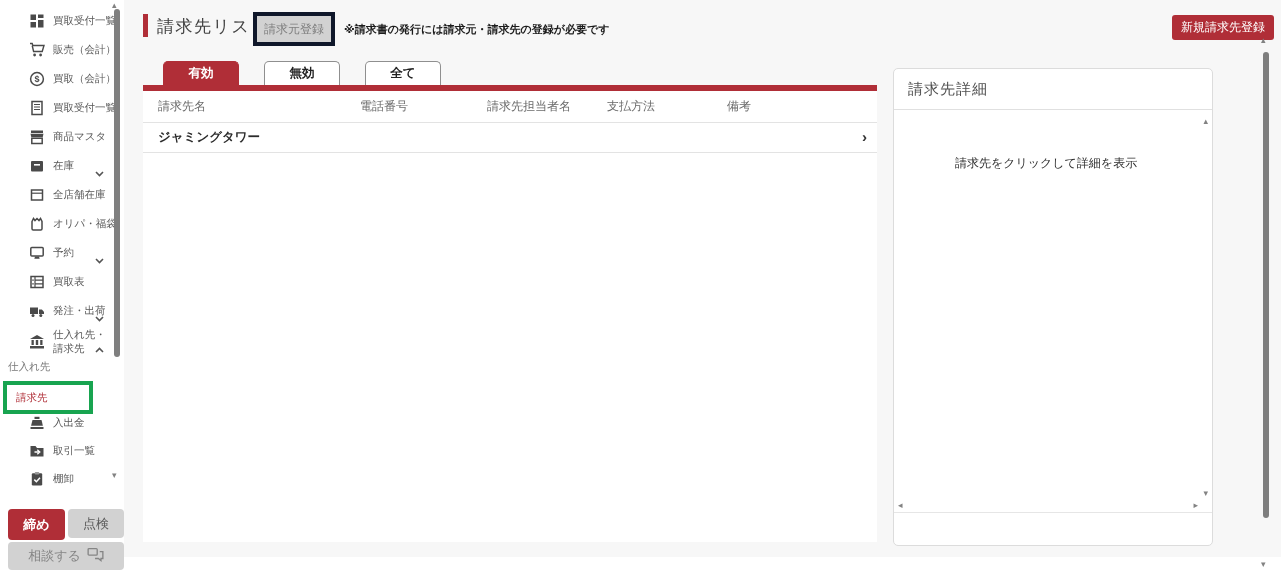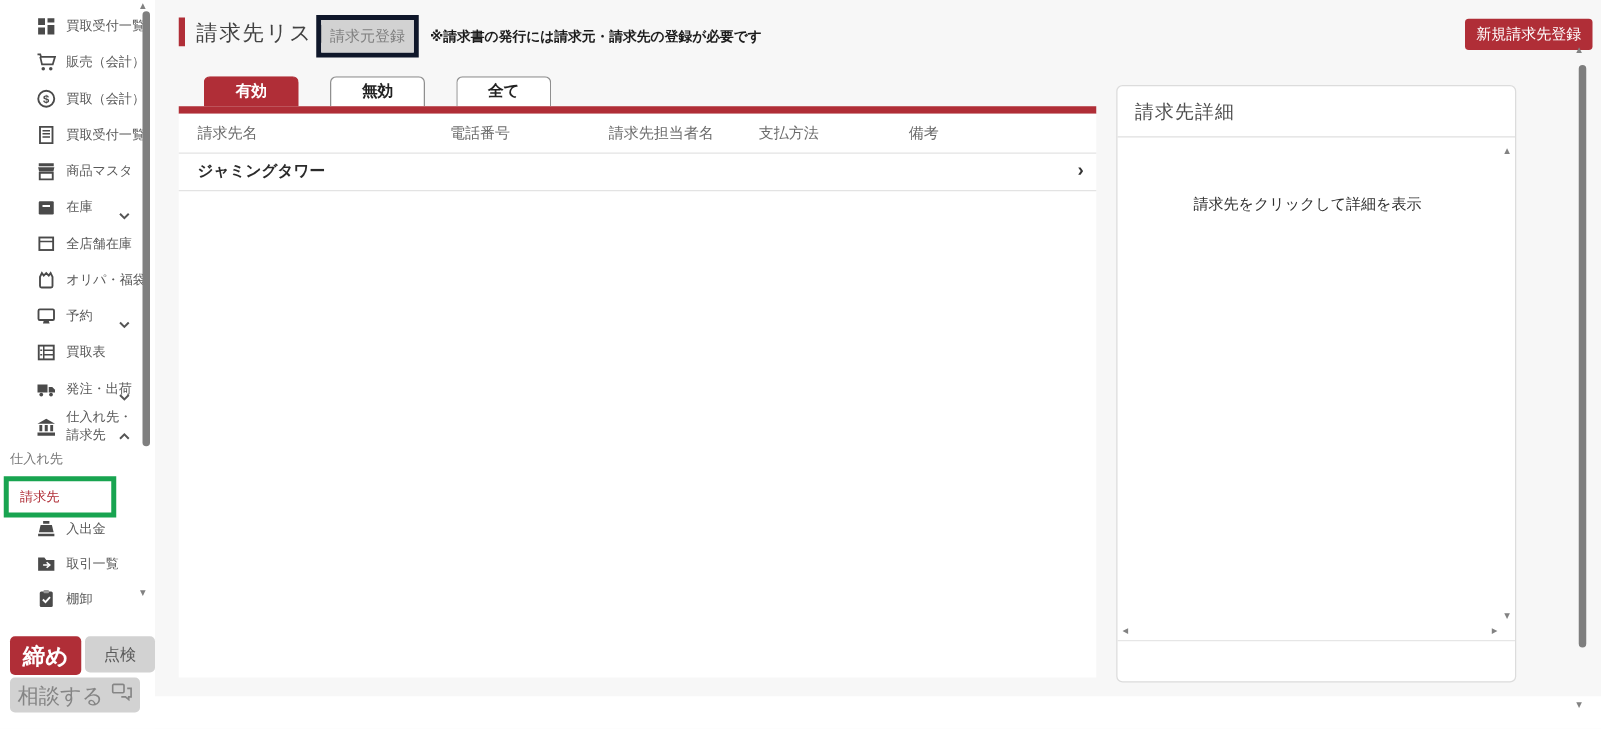--- a/index.html
+++ b/index.html
@@ -18,25 +18,25 @@
   .side-item .ic svg{display:block;width:16px;height:16px;}
   .side-item .lb{margin-left:8px;font-size:10.5px;color:#595959;white-space:nowrap;}
   .side-item .lb.wrap{white-space:normal;width:64px;line-height:1.3;}
   .side-item .chev{position:absolute;right:8px;top:50%;margin-top:-3px;}
   .sub-label{position:absolute;left:8px;font-size:10.5px;color:#7a7a7a;cursor:pointer;}
   .green-box-side{position:absolute;left:3px;top:381px;width:82px;height:25px;border:4px solid #18a450;background:#fff;display:flex;align-items:center;}
   .green-box-side .lb{font-size:10.5px;color:#b02e37;margin-left:9px;}
   .side-scroll-thumb{position:absolute;left:114px;top:9px;width:6px;height:348px;background:#7f7f7f;border-radius:3px;}
   .arrow-glyph{font-size:9px;color:#828282;line-height:1;position:absolute;font-family:"DejaVu Sans",sans-serif;}
   .btn-shime{position:absolute;left:8px;top:509px;width:57px;height:31px;background:#b02e37;color:#fff;
-    font-size:18px;font-weight:bold;border:none;border-radius:4px;cursor:pointer;}
+    font-size:13px;font-weight:bold;border:none;border-radius:4px;cursor:pointer;}
   .btn-tenken{position:absolute;left:68px;top:509px;width:56px;height:29px;background:#d2d2d2;color:#5a5a5a;
     font-size:13px;border:none;border-radius:4px;cursor:pointer;}
-  .btn-soudan{position:absolute;left:8px;top:542px;width:104px;height:28px;background:#d2d2d2;color:#858585;
-    font-size:17px;border:none;border-radius:4px;cursor:pointer;display:flex;align-items:center;justify-content:center;gap:6px;}
+  .btn-soudan{position:absolute;left:8px;top:542px;width:116px;height:28px;background:#d2d2d2;color:#858585;
+    font-size:13px;border:none;border-radius:4px;cursor:pointer;display:flex;align-items:center;justify-content:center;gap:6px;}
 
   
   .title-tick{position:absolute;left:143px;top:14px;width:5px;height:23px;background:#b02e37;}
   .page-title{position:absolute;left:157px;top:15px;font-size:17px;color:#424242;letter-spacing:1.5px;}
   .green-box-top{position:absolute;left:253px;top:12px;width:74px;height:26px;border:4px solid #0f172a;background:#18a450;}
   .btn-genmoto{width:100%;height:100%;background:#d2d2d2;color:#7f7f7f;border:none;font-size:12px;cursor:pointer;
     font-family:inherit;display:flex;align-items:center;justify-content:center;}
   .note-text{position:absolute;left:344px;top:22px;font-size:11px;font-weight:bold;color:#1c1c1c;}
   .btn-new{position:absolute;left:1172px;top:15px;width:102px;height:25px;background:#b02e37;color:#fff;
     font-size:12px;border:none;border-radius:3px;cursor:pointer;display:flex;align-items:center;justify-content:center;}

